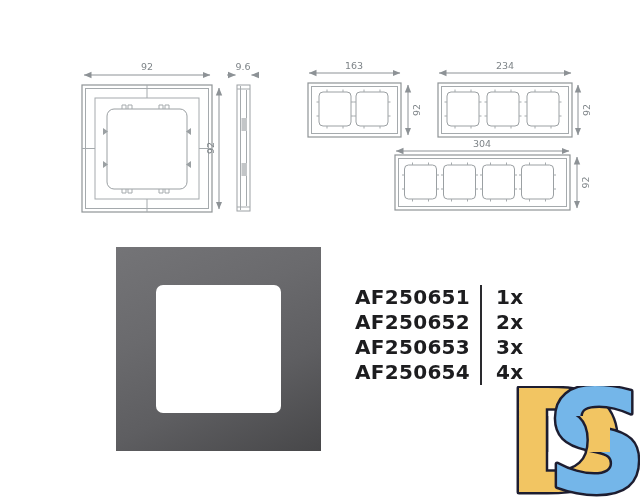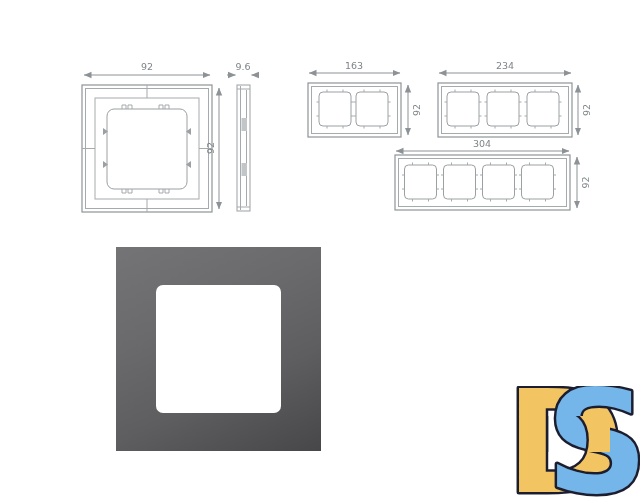--- a/index.html
+++ b/index.html
@@ -122,20 +122,35 @@
       <text class="dimtext" text-anchor="middle" x="482" y="146.5">304</text>
       <line class="dim" x1="577" y1="157" x2="577" y2="208"></line>
       <text class="dimtext" text-anchor="middle" transform="translate(586 182.5) rotate(-90)" x="0" y="3">92</text>
     </g>
   </svg>
 
   <div class="photo">
     <div class="photo-window"></div>
   </div>
 
+  <div class="codes">
+    <div class="code-col">
+      <div class="row">AF250651</div>
+      <div class="row">AF250652</div>
+      <div class="row">AF250653</div>
+      <div class="row">AF250654</div>
+    </div>
+    <div class="codes-divider"></div>
+    <div class="qty-col">
+      <div class="row">1x</div>
+      <div class="row">2x</div>
+      <div class="row">3x</div>
+      <div class="row">4x</div>
+    </div>
+  </div>
 
   <svg class="logo" width="128" height="112" viewBox="0 0 128 112">
     <defs>
       <clipPath id="midclip">
           <rect x="28" y="30" width="70" height="36"></rect>
         </clipPath>
     </defs>
     <g font-family="'DejaVu Sans', sans-serif" font-weight="bold" font-size="142" stroke="#1d1d30" stroke-width="5" paint-order="stroke" stroke-linejoin="round">
       <text x="-6" y="106" fill="#F2C562">D</text>
       <text x="34" y="106" fill="#74B6E9">S</text>

